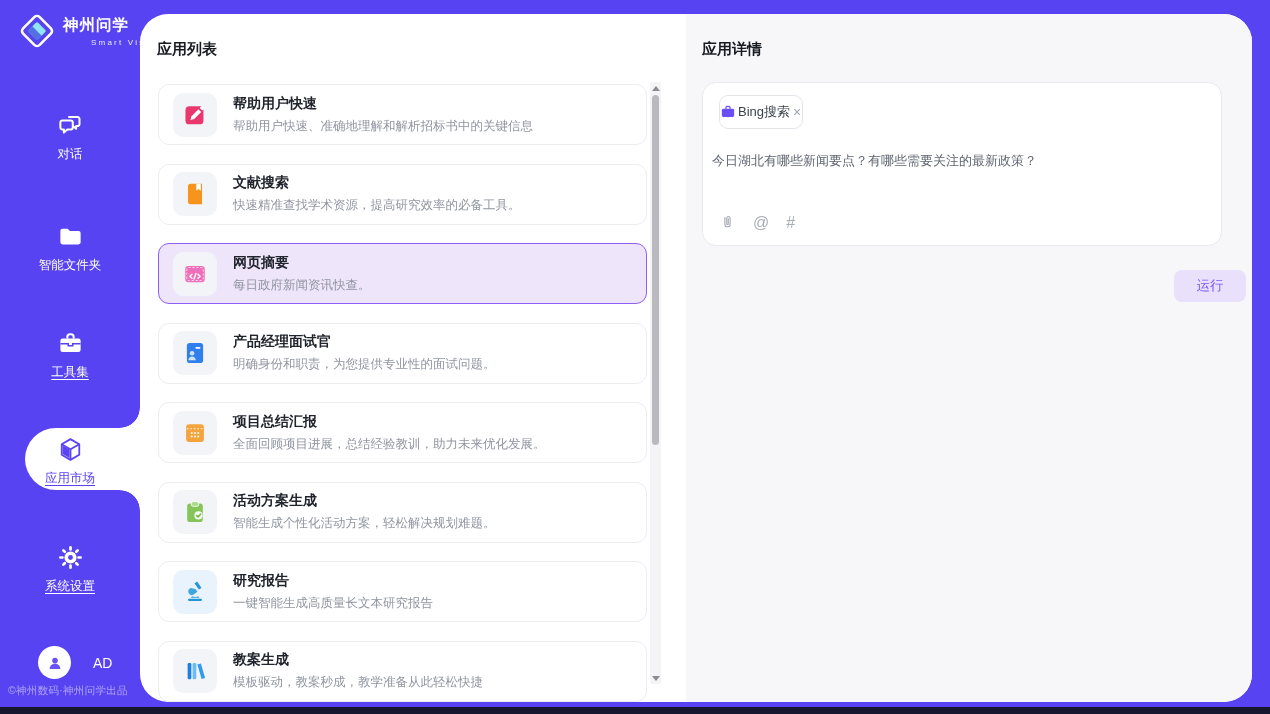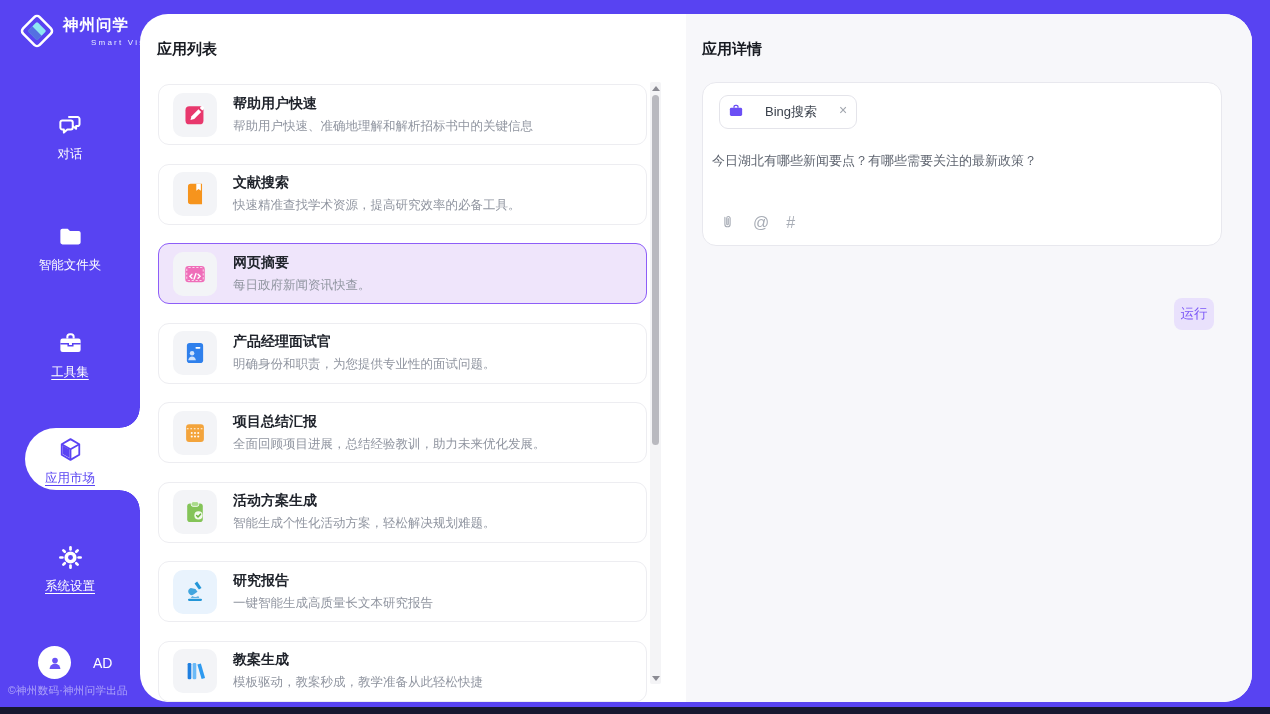--- a/index.html
+++ b/index.html
@@ -41,27 +41,27 @@
   .sbar{position:absolute; left:510px; top:68px; width:11px; height:602px; background:#f4f4f6; border-radius:2px;}
   .sb-btn{position:absolute; left:0; width:11px; height:12px; display:flex; align-items:center; justify-content:center; cursor:pointer;}
   .sb-btn.up{top:0;} .sb-btn.down{bottom:0;}
   .tri-up{width:0;height:0;border-left:4px solid transparent;border-right:4px solid transparent;border-bottom:5px solid #8b8b93;}
   .tri-down{width:0;height:0;border-left:4px solid transparent;border-right:4px solid transparent;border-top:5px solid #8b8b93;}
   .sb-thumb{position:absolute; left:2px; top:13px; width:7px; height:350px; background:#b9b9bf; border-radius:3.5px; cursor:pointer;}
 
   
   .detail-panel{position:absolute; left:546px; top:0; width:566px; height:688px; background:#f7f7fa;}
   .input-card{position:absolute; left:16px; top:68px; width:520px; height:164px; background:#fff; border:1px solid #e8e8ee; border-radius:14px;}
-  .tool-tag{position:absolute; left:16px; top:12px; display:inline-flex; align-items:flex-start; gap:21px; padding:7px 8px; border:1px solid #e4e4ea; border-radius:9px; background:#fff; cursor:pointer;}
+  .tool-tag{position:absolute; left:16px; top:12px; display:inline-flex; align-items:center; gap:2px; padding:7px 0; border:1px solid #e4e4ea; border-radius:9px; background:#fff; cursor:pointer;}
   .tag-label{font-size:13px; color:#3a414c;}
   .tag-close{font-size:14px; color:#a0a5ad; line-height:1; cursor:pointer; padding:0 1px;}
   .query-text{position:absolute; left:9px; top:68px; width:480px; font-size:13px; color:#5f6570; line-height:1.5; cursor:text;}
   .attach-row{position:absolute; left:16px; bottom:14px; display:flex; align-items:center; gap:17px; color:#a8adb6;}
   .sym{font-size:16px; cursor:pointer; line-height:1;}
-  .run-btn{position:absolute; left:488px; top:256px; width:40px; height:32px; background:#e9e1fc; border:none; border-radius:8px; color:#7b57f7; font-size:13.5px; display:flex; align-items:center; justify-content:center; cursor:pointer; font-family:inherit;margin-top:28px;}
+  .run-btn{position:absolute; left:488px; top:256px; width:72px; height:32px; background:#e9e1fc; border:none; border-radius:8px; color:#7b57f7; font-size:13.5px; display:flex; align-items:center; justify-content:center; cursor:pointer; font-family:inherit;}
 </style>
 </head>
 <body>
 
 <div class="stage">
 
   <div class="logo">
     <svg viewBox="0 0 24 24" width="38" height="38">
       <g transform="rotate(45 12 12)">
         <rect x="4.6" y="4.6" width="14.8" height="14.8" rx="2.4" fill="none" stroke="#fff" stroke-width="1.6"></rect>

